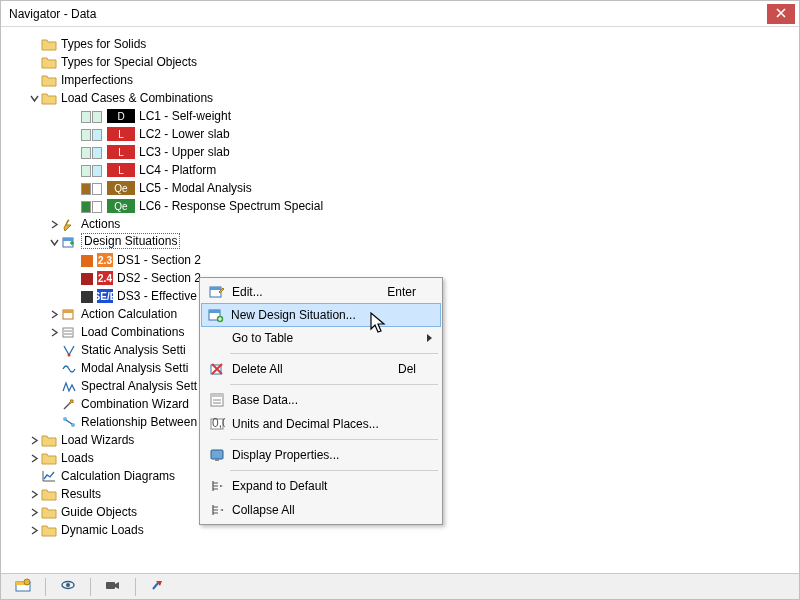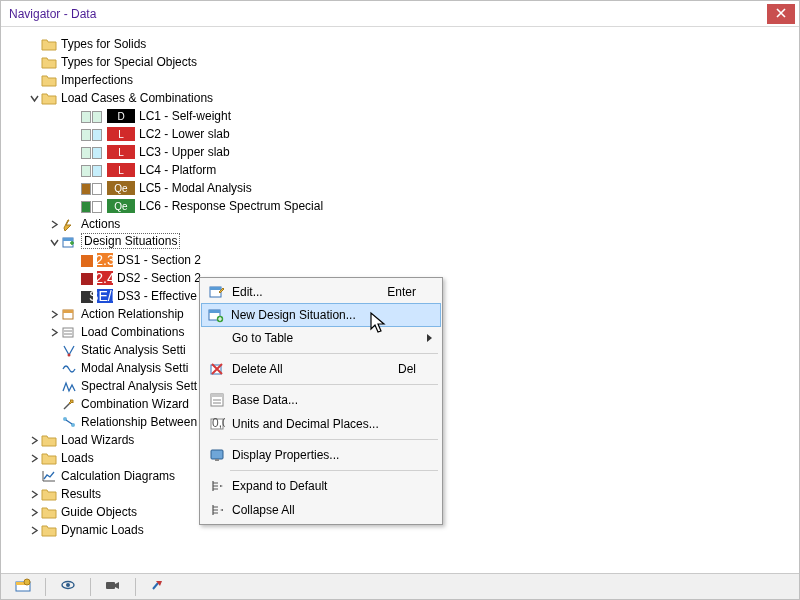--- a/index.html
+++ b/index.html
@@ -1,37 +1,37 @@
 <!DOCTYPE html>
 <html><head>
 <meta charset="utf-8">
 <style>
 * { box-sizing: border-box; margin: 0; padding: 0; font-family: "Segoe UI", Tahoma, sans-serif; font-size: 12px; }
 body { background: #f5f5f5; }
 .window { width: 800px; height: 600px; background: #fff; border: 1px solid #bfbfbf; position: relative; display: flex; flex-direction: column; }
 .titlebar { height: 26px; background: #fff; border-bottom: 1px solid #d9d9d9; display: flex; align-items: center; padding: 0 0 0 8px; }
-.titlebar .title { flex: 1; color: #4c1d95; }
+.titlebar .title { flex: 1; color: #000000; }
 .closebtn { width: 28px; height: 20px; background: #c94f4f; color: #fff; display: flex; align-items: center; justify-content: center; margin-right: 4px; cursor: pointer; }
 .closebtn svg { width: 10px; height: 10px; }
 .content { flex: 1; overflow: hidden; position: relative; padding: 6px 0 0 6px; }
 .tree { position: absolute; left: 6px; top: 6px; right: 6px; bottom: 28px; overflow: auto; }
 .row { display: flex; align-items: flex-end; height: 18px; white-space: nowrap; }
 .ind { display: inline-block; width: 20px; height: 18px; }
 .tw { width: 14px; height: 14px; display: inline-flex; align-items: center; justify-content: center; color: #555; cursor: pointer; }
 .tw svg { width: 9px; height: 9px; }
 .folder { width: 16px; height: 14px; margin-right: 4px; }
 .folder svg { width: 16px; height: 14px; }
 .picon { width: 16px; height: 14px; margin-right: 4px; display: inline-flex; align-items: center; justify-content: center; }
 .lbl { color: #000; }
 .row.sel .lbl { border: 1px dotted #666; padding: 0 2px; }
 .lcswatch { display: inline-flex; margin-right: 4px; }
 .lcswatch span { width: 10px; height: 12px; border: 1px solid #999; margin-right: 1px; }
 .lcmain { width: 28px; height: 14px; display: inline-flex; align-items: center; justify-content: center; color: #fff; font-size: 10px; margin-right: 4px; }
 .dssw { width: 12px; height: 12px; margin-right: 4px; display:inline-block; }
-.dstag { width: 16px; height: 14px; display: inline-flex; align-items: center; justify-content: center; color: #fff; font-size: 14px; margin-right: 4px; }
+.dstag { width: 16px; height: 14px; display: inline-flex; align-items: center; justify-content: center; color: #fff; font-size: 10px; margin-right: 4px; font-weight: bold; }
 .bottombar { position: absolute; left: 0; right: 0; bottom: 0; height: 26px; border-top: 1px solid #c9c9c9; background: #f0f0f0; display: flex; align-items: center; padding: 0 6px; gap: 2px; }
 .bbtn { width: 32px; height: 22px; display: flex; align-items: center; justify-content: center; border: 1px solid transparent; }
 .bbtn svg { width: 16px; height: 14px; }
 .bsep { width: 1px; height: 18px; background: #c0c0c0; margin: 0 4px; }
 
 .ctxmenu { position: absolute; left: 198px; top: 250px; width: 244px; background: #f6f6f6; border: 1px solid #999; box-shadow: 2px 2px 4px rgba(0,0,0,0.25); padding: 2px; }
 .mi { display: flex; align-items: center; height: 24px; padding: 0 24px 0 4px; position: relative; }
 .mi .micon { width: 22px; height: 20px; display: inline-flex; align-items: center; justify-content: center; margin-right: 4px; }
 .mi .micon svg { width: 16px; height: 16px; }
 .mi .mlbl { flex: 1; color: #000; }
@@ -233,21 +233,21 @@
             <svg viewBox="0 0 9 9">
               <path d="M2 1 L7 4.5 L2 8" fill="none" stroke="#444" stroke-width="1.4"></path>
             </svg>
           </span>
           <span class="picon">
             <svg viewBox="0 0 16 14">
               <rect x="2" y="3" width="10" height="9" fill="#fff" stroke="#b77b2a"></rect>
               <rect x="2" y="3" width="10" height="3" fill="#e0a24a"></rect>
             </svg>
           </span>
-          <span class="lbl">Action Relationship</span>
+          <span class="lbl">Action Calculation</span>
         </div>
         <div class="row">
           <span class="ind"></span>
           <span class="ind"></span>
           <span class="tw">
             <svg viewBox="0 0 9 9">
               <path d="M2 1 L7 4.5 L2 8" fill="none" stroke="#444" stroke-width="1.4"></path>
             </svg>
           </span>
           <span class="picon">

